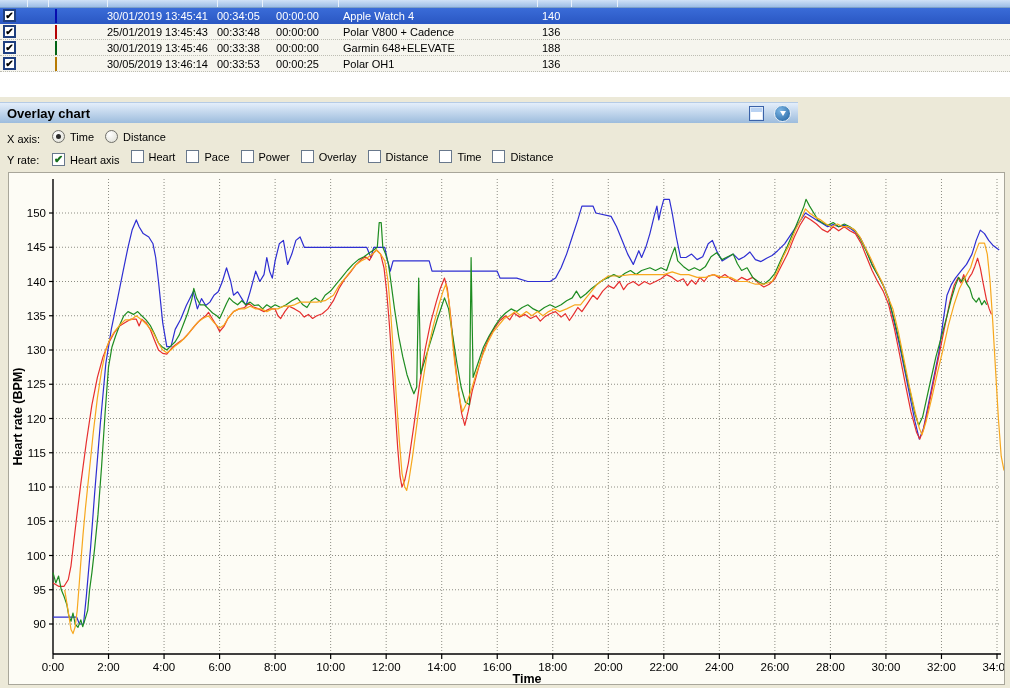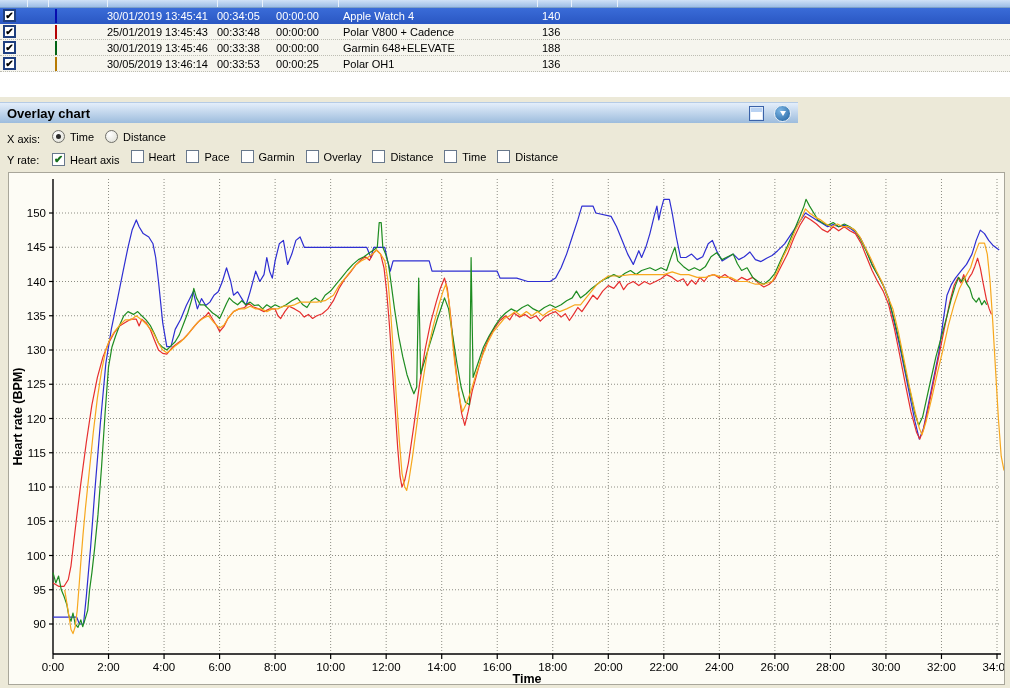--- a/index.html
+++ b/index.html
@@ -147,21 +147,21 @@
     <span class="ck">✔</span>
     <span>Heart axis</span>
   </span><span style="display:inline-flex;align-items:center">
     <span class="ck"></span>
     <span>Heart</span>
   </span><span style="display:inline-flex;align-items:center">
     <span class="ck"></span>
     <span>Pace</span>
   </span><span style="display:inline-flex;align-items:center">
     <span class="ck"></span>
-    <span>Garmin</span>
+    <span>Power</span>
   </span><span style="display:inline-flex;align-items:center">
     <span class="ck"></span>
     <span>Overlay</span>
   </span><span style="display:inline-flex;align-items:center">
     <span class="ck"></span>
     <span>Distance</span>
   </span><span style="display:inline-flex;align-items:center">
     <span class="ck"></span>
     <span>Time</span>
   </span><span style="display:inline-flex;align-items:center">

